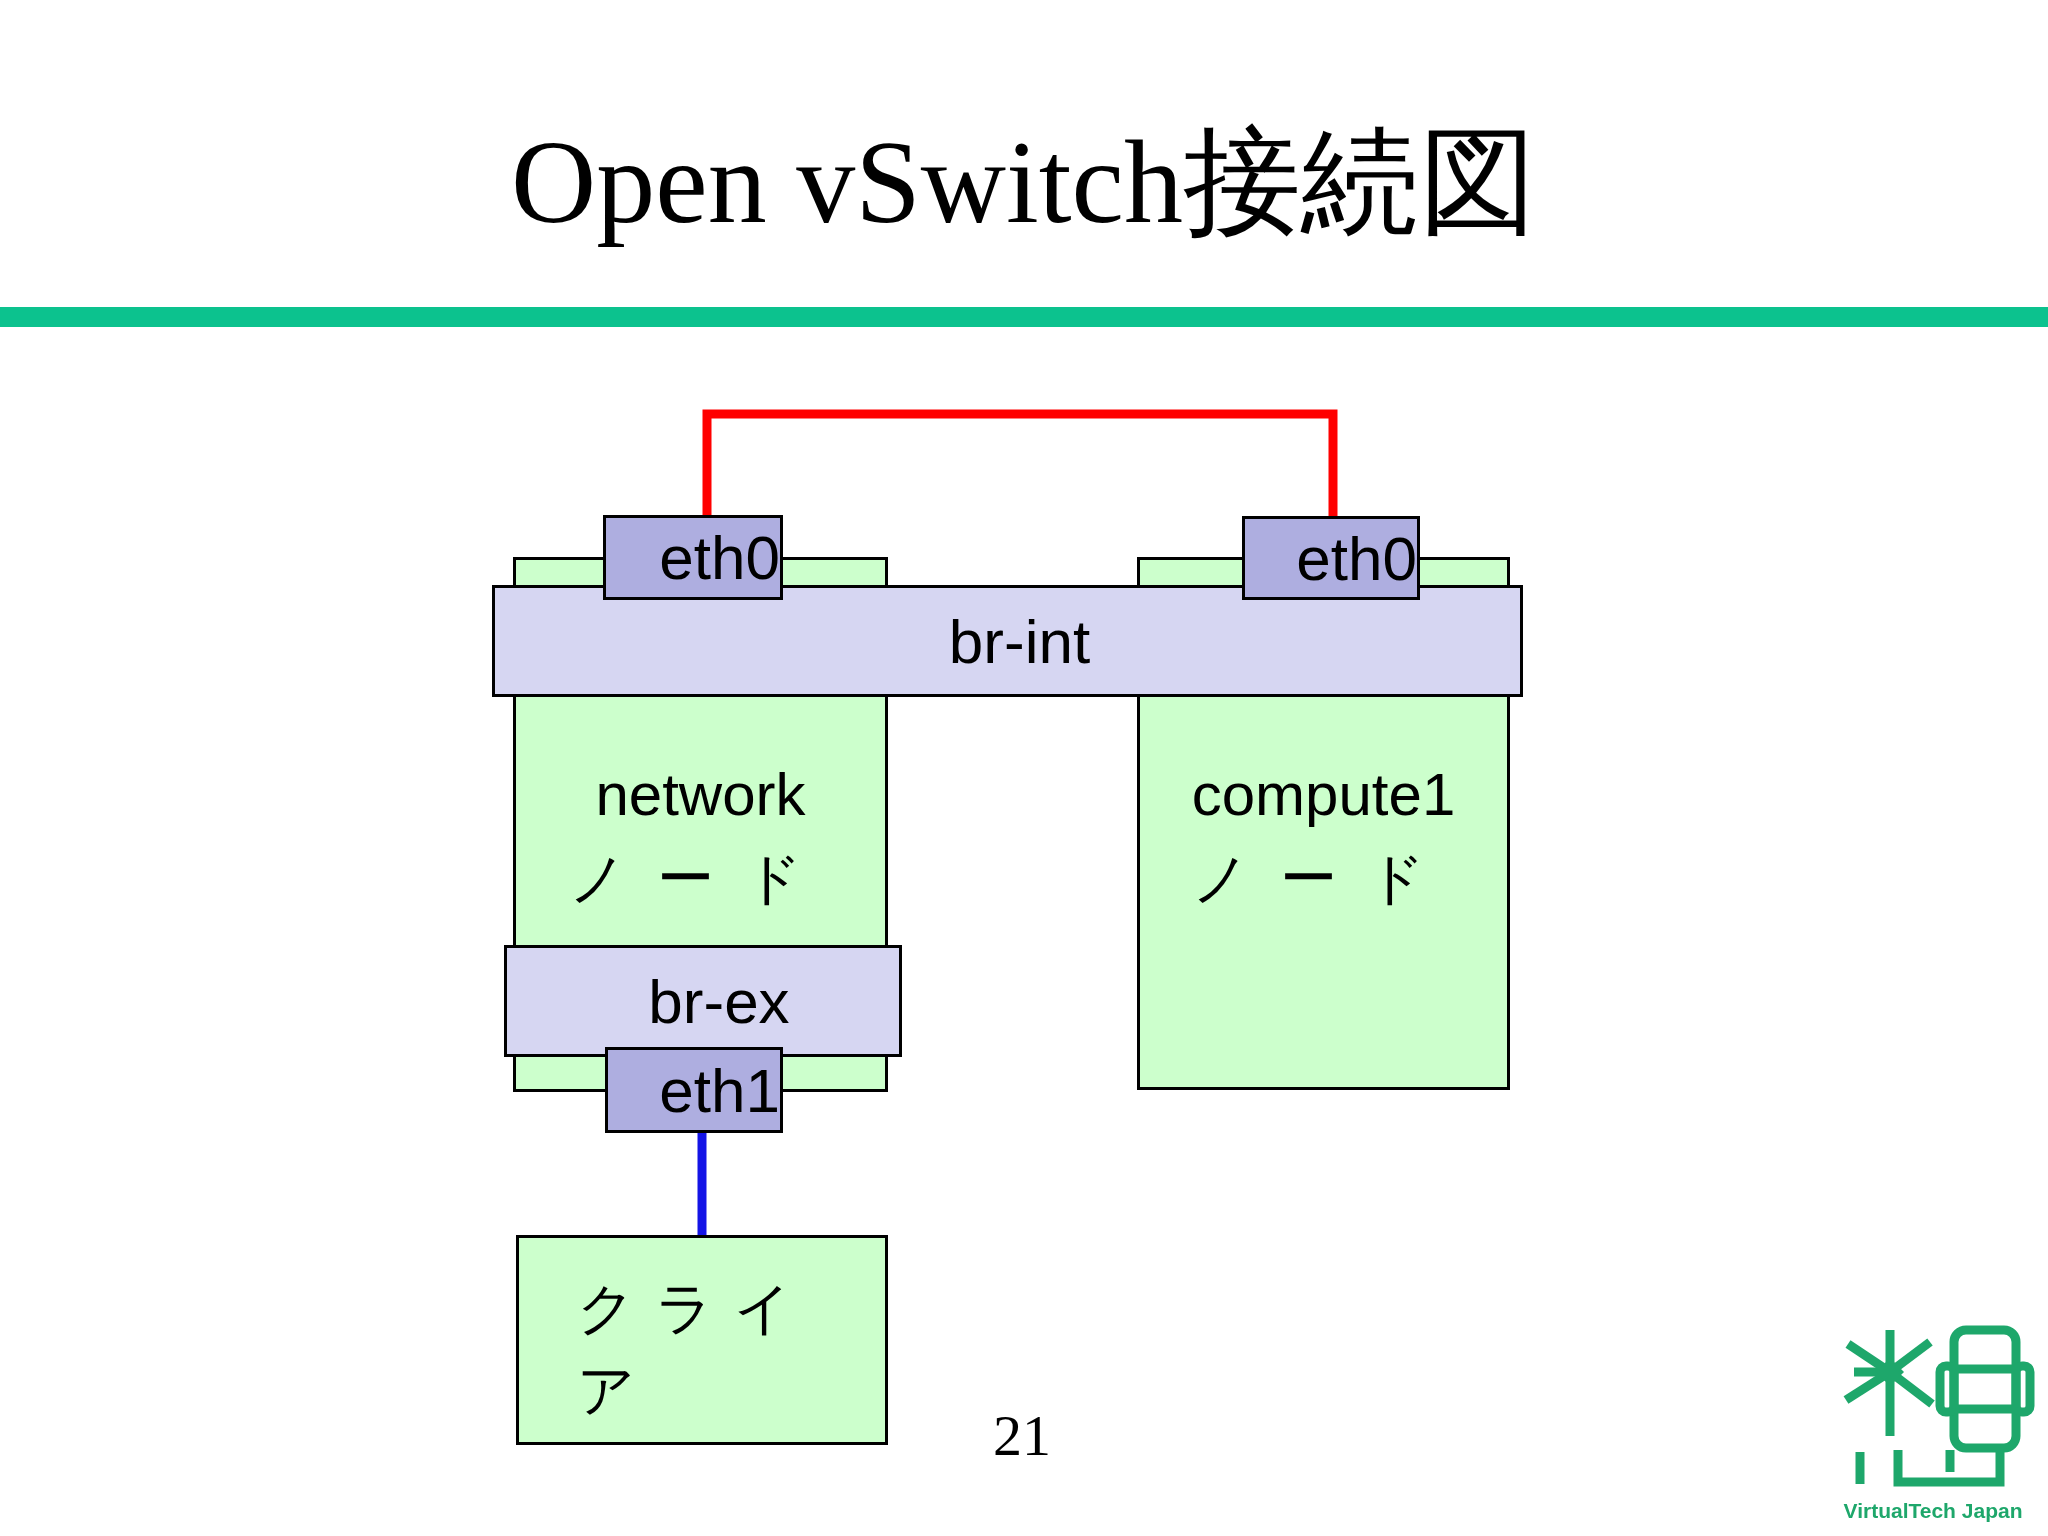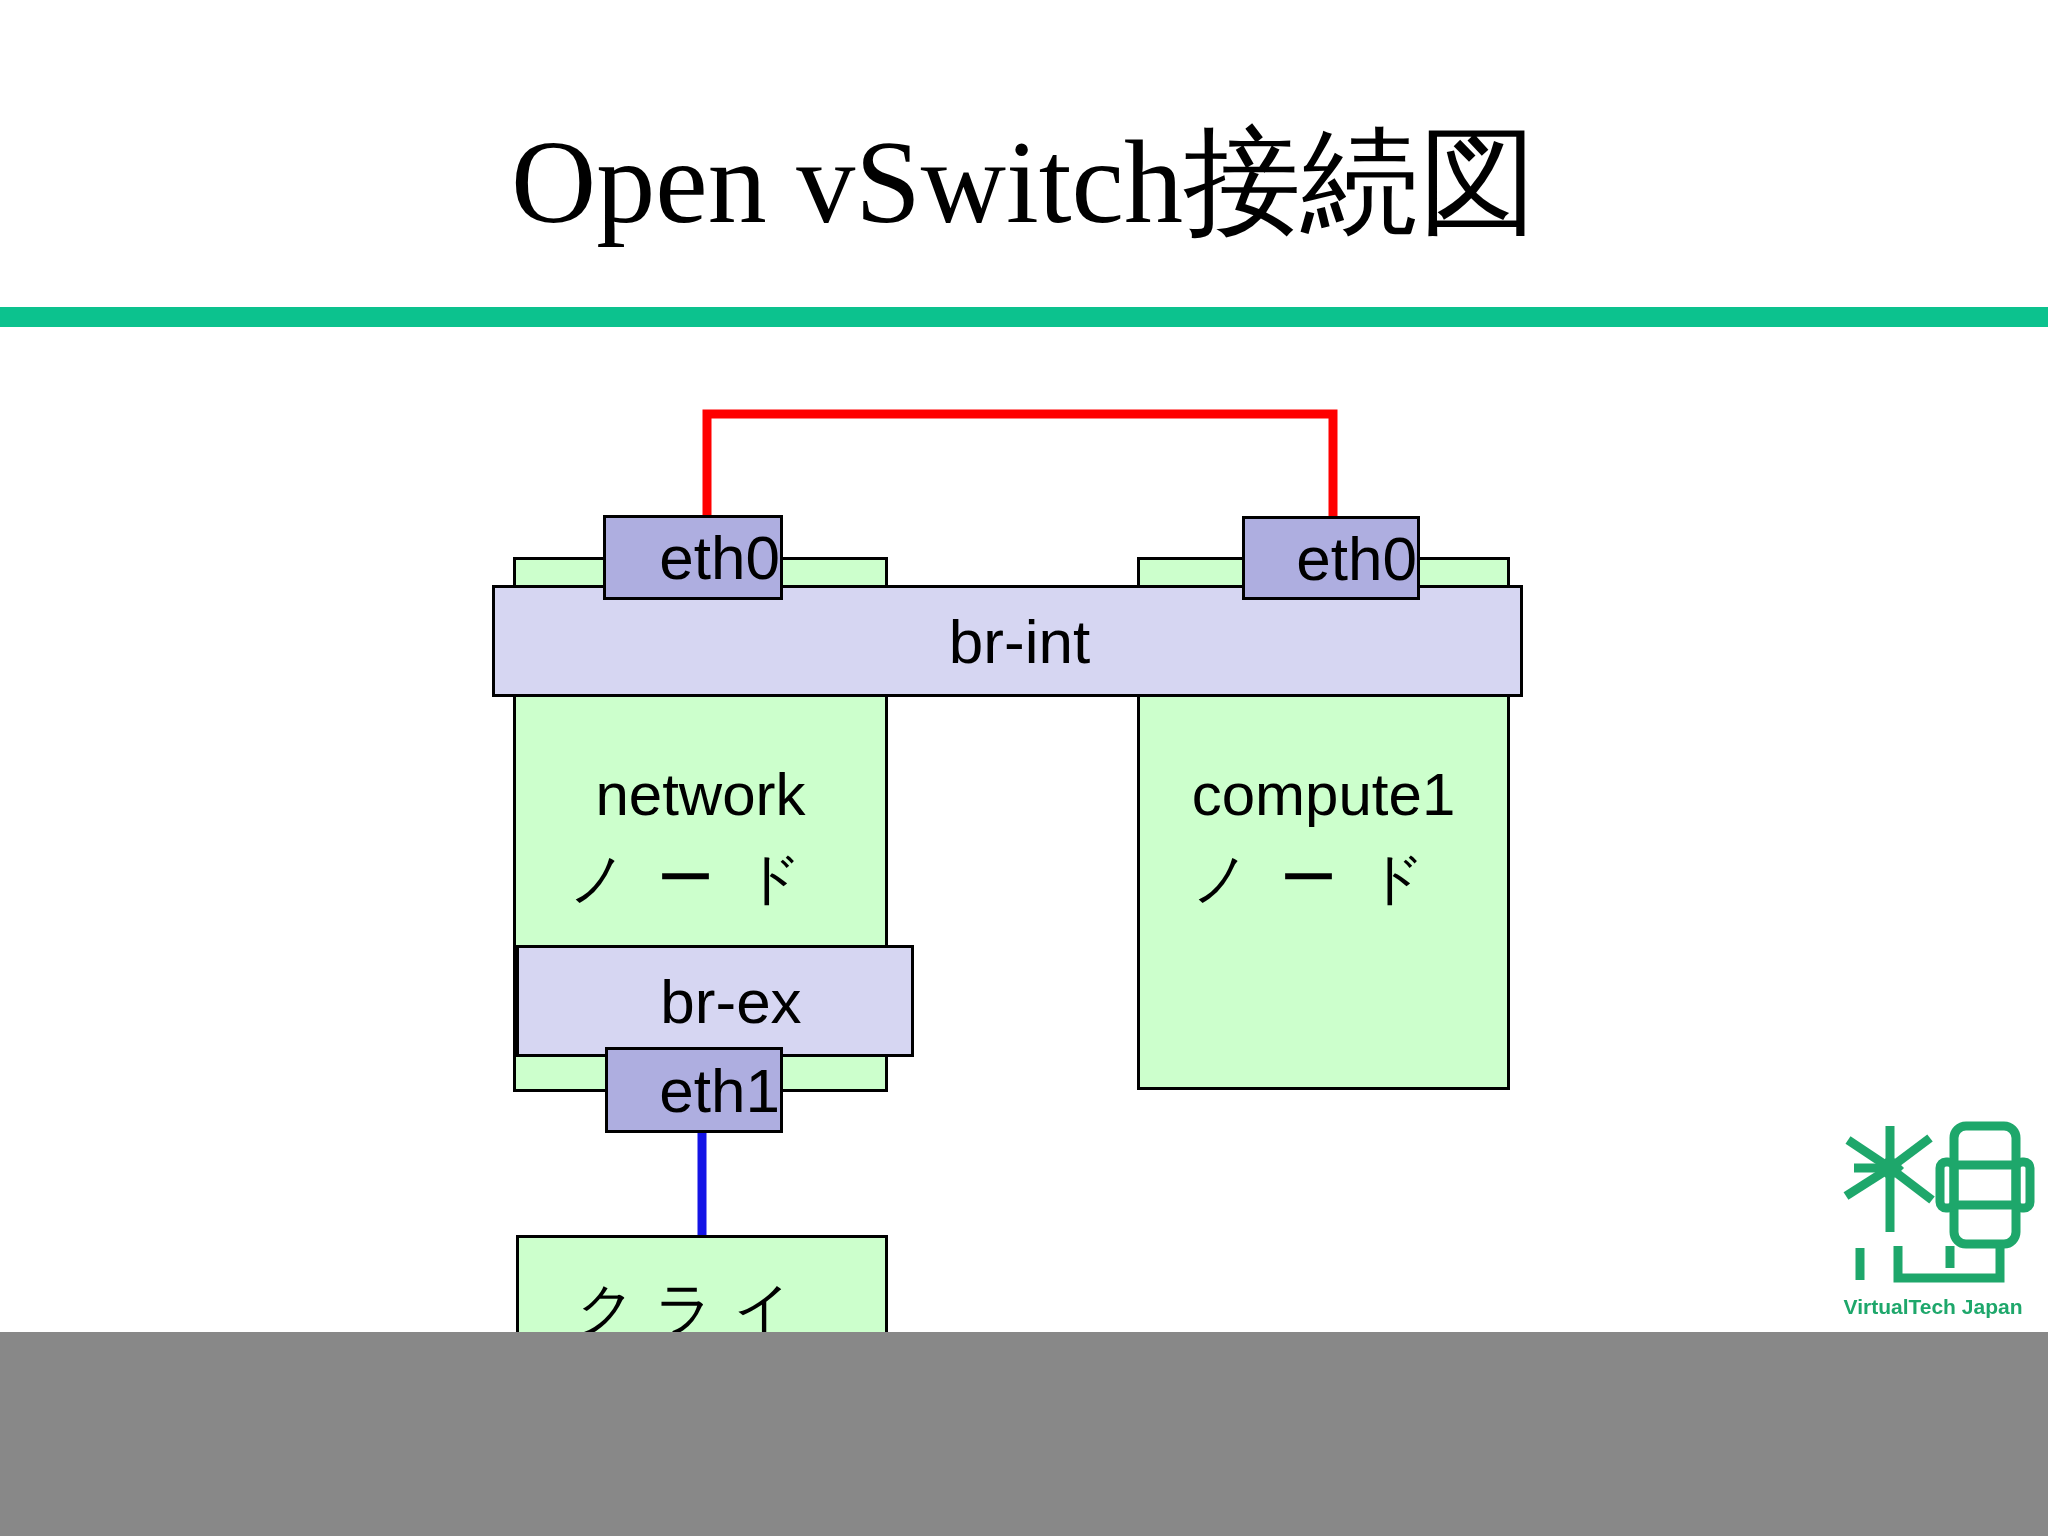--- a/index.html
+++ b/index.html
@@ -1,18 +1,18 @@
 <!DOCTYPE html>
 <html style="--text: #000000; --border: #000000; --divider: #0cc28e; --node-fill: #ccffcc; --bridge-fill: #d6d6f2; --interface-fill: #aeaee0; --link-red: #ff0000; --link-blue: #1414e6; --logo-green: #1ea76b;"><head>
 <meta charset="utf-8">
 <style>
   html,body{margin:0;padding:0;background:#888;}
   .slide{
     position:relative;
-    width:2048px;height:1332px;
+    width:2048px;height:1536px;
     background:#ffffff;
     overflow:hidden;
     font-family:"Liberation Sans","DejaVu Sans",sans-serif;
     color:var(--text);
   }
   
   .title{
     position:absolute;left:0;top:118px;width:100%;
     text-align:center;
     font-family:"Liberation Serif","DejaVu Serif",serif;
@@ -37,21 +37,21 @@
   }
   .port{
     background:var(--interface-fill);z-index:3;
     display:flex;align-items:center;justify-content:flex-end;
     font-size:62px;
   }
   .node-network {left:513px;top:557px;width:375px;height:535px;}
   .node-compute1{left:1137px;top:557px;width:373px;height:533px;}
   .node-client  {left:516px;top:1235px;width:372px;height:210px;}
   .bridge-int{left:492px;top:585px;width:1031px;height:112px;padding-left:24px;}
-  .bridge-ex {left:516px;top:945px;width:398px;height:112px;padding-left:32px;}
+  .bridge-ex {left:504px;top:945px;width:398px;height:112px;padding-left:32px;}
   .port-eth0-left {left:603px;top:515px;width:180px;height:85px;}
   .port-eth0-right{left:1242px;top:516px;width:178px;height:84px;}
   .port-eth1      {left:605px;top:1047px;width:178px;height:86px;}
   
   .node-label{
     position:absolute;z-index:4;text-align:center;
     font-size:60px;line-height:74px;
   }
   .node-label.network {left:513px;top:758px;width:375px;}
   .node-label.compute1{left:1137px;top:758px;width:373px;}

